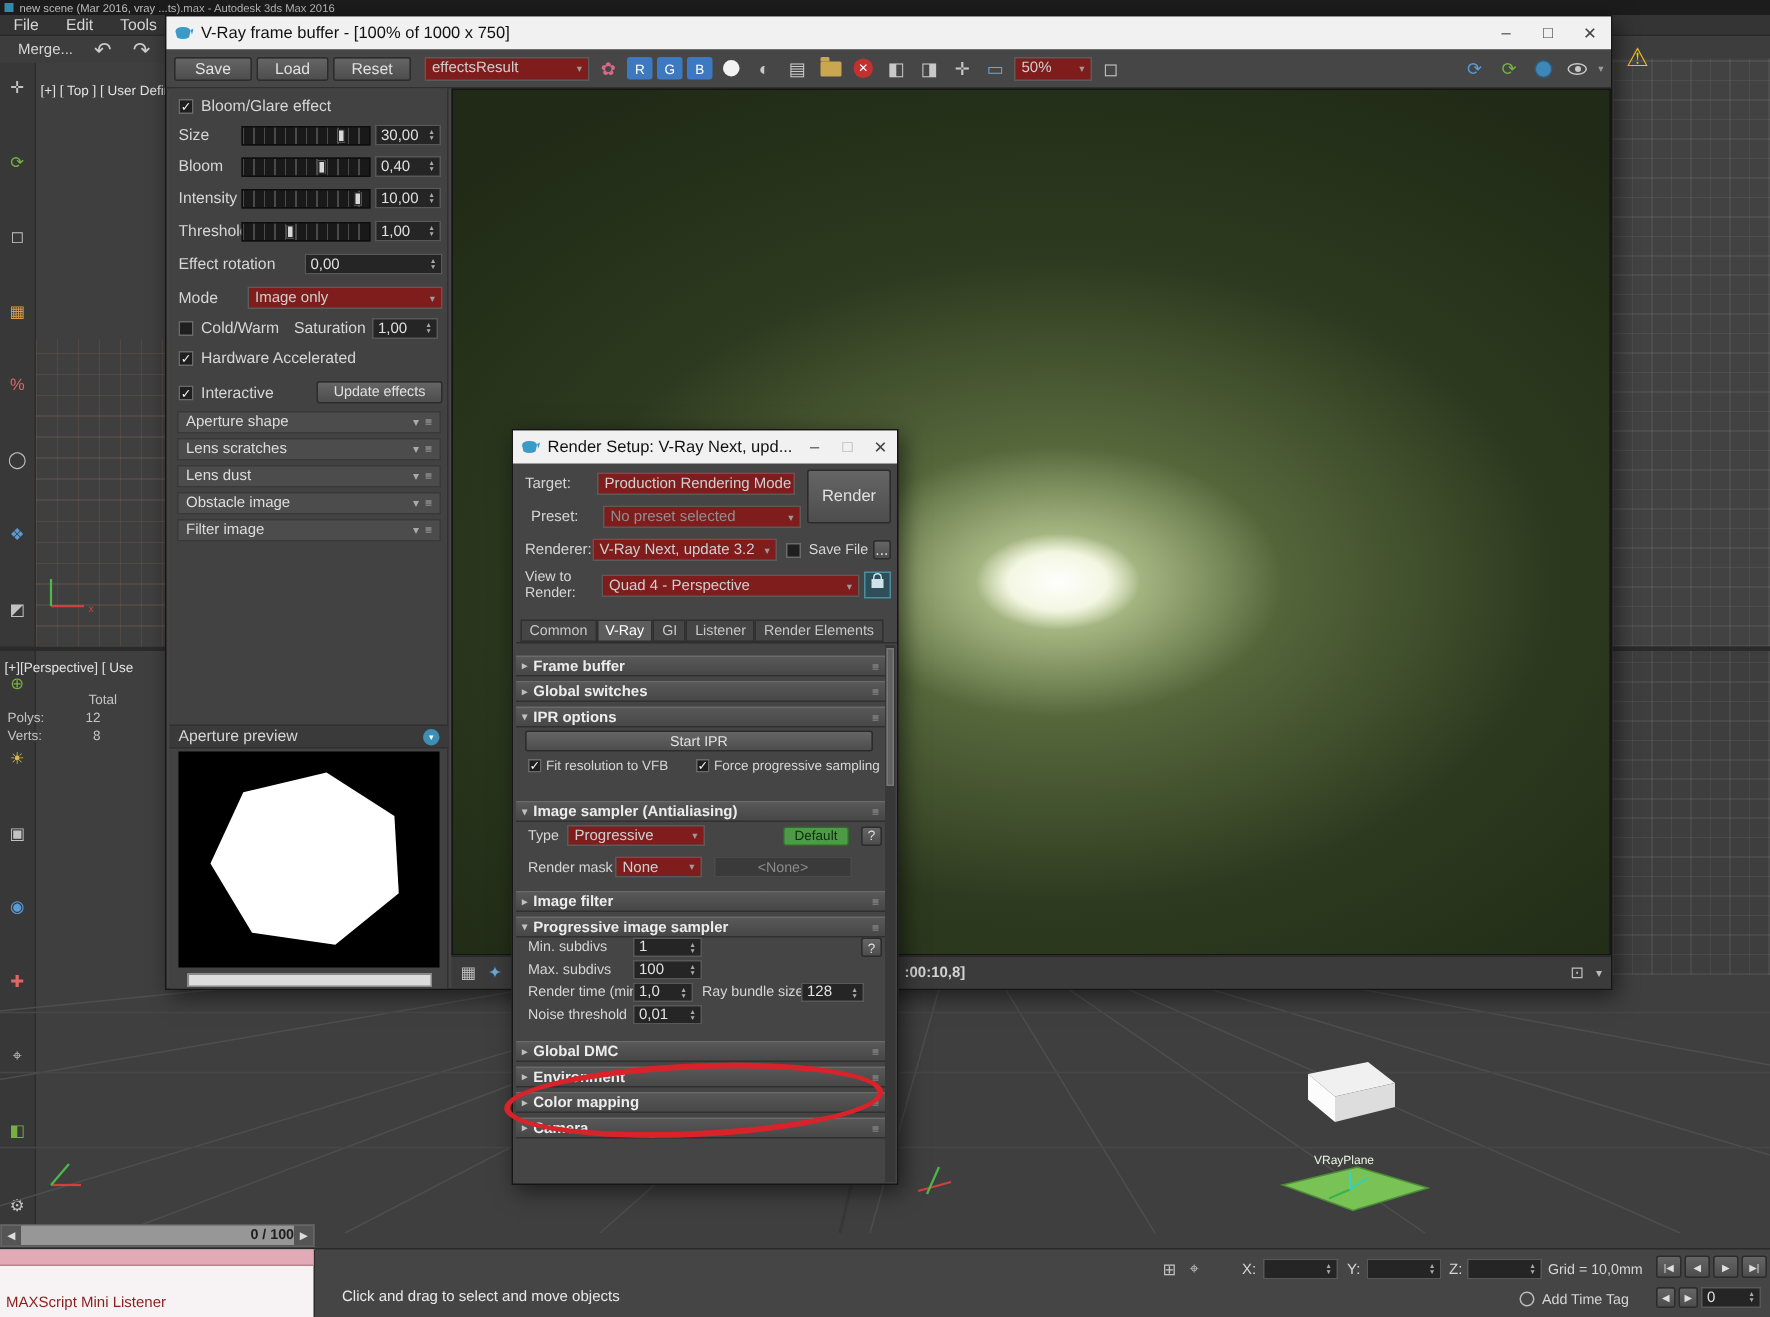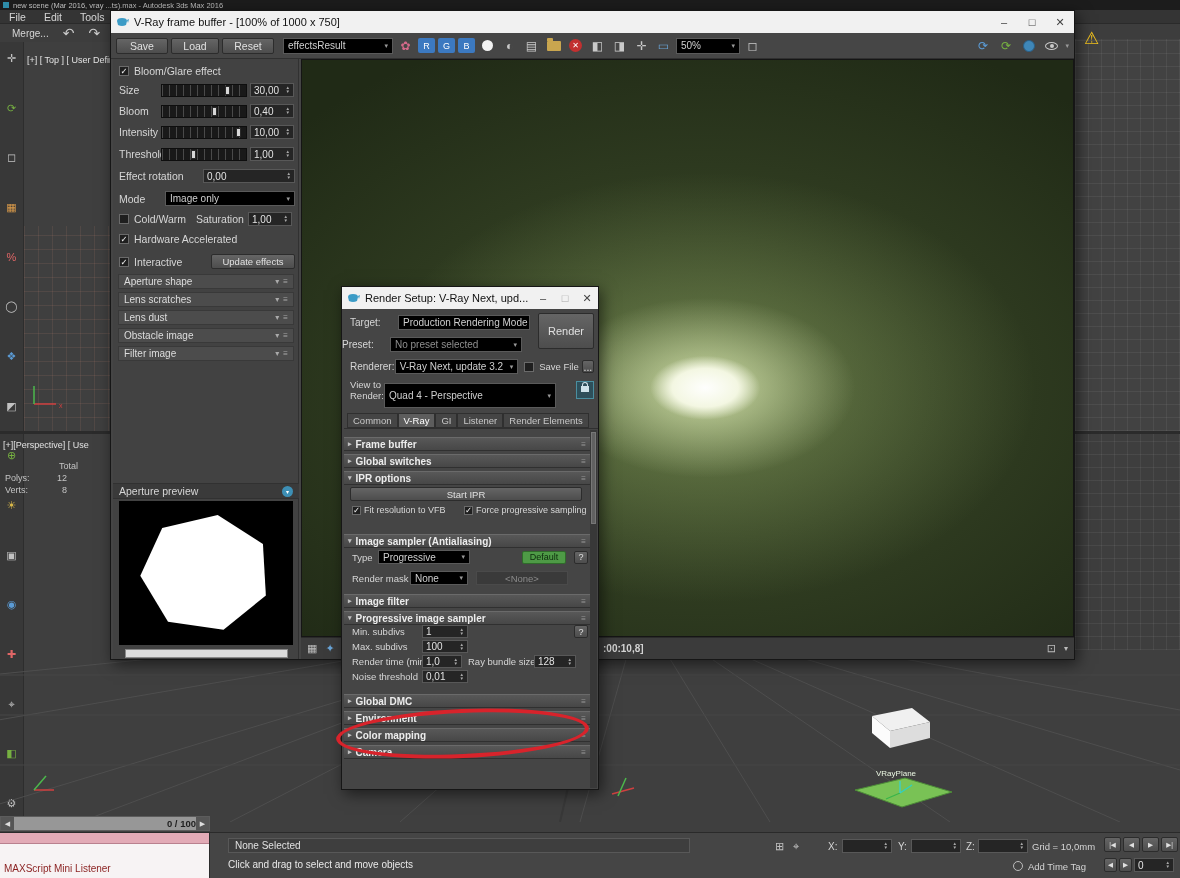--- a/index.html
+++ b/index.html
@@ -6,21 +6,21 @@
   body{margin:0;background:#222}
   #stage{position:relative;width:1180px;height:878px;overflow:hidden;background:#3f3f3f;
     font-family:"Liberation Sans",sans-serif;color:#d6d6d6;font-size:11px}
   .a{position:absolute}
   .flex{display:flex;align-items:center}
   .win{position:absolute;border:1px solid #161616;box-shadow:3px 4px 14px rgba(0,0,0,.55);background:#454545}
   .tb{height:22px;background:#f1f1f1;color:#111;display:flex;align-items:center;font-size:11px;padding-left:4px;white-space:nowrap;overflow:hidden}
   .wb{width:28px;height:21px;display:flex;align-items:center;justify-content:center;color:#444;font-size:11px}
   .btn{background:linear-gradient(#656565,#4d4d4d);border:1px solid #2c2c2c;border-radius:2px;color:#e0e0e0;
     display:flex;align-items:center;justify-content:center;font-size:10.5px;white-space:nowrap}
-  .combo{background:#000000;border:1px solid #5a5a5a;color:#cfcfcf;display:flex;align-items:center;font-size:10px;
+  .combo{background:#7f1d1d;border:1px solid #5a5a5a;color:#cfcfcf;display:flex;align-items:center;font-size:10px;
     padding:0 4px;overflow:hidden;white-space:nowrap}
   .combo::after{content:"▾";margin-left:auto;font-size:7px;color:#9a9a9a;padding-left:3px}
   .spin{background:#252525;border:1px solid #585858;color:#e2e2e2;font-size:10px;display:flex;align-items:center;
     padding:0 3px;white-space:nowrap}
   .sar{margin-left:auto;display:flex;flex-direction:column;line-height:4px;font-size:4.5px;color:#aaa;font-style:normal}
   .sar::before{content:"▲"}.sar::after{content:"▼"}
   .chk{width:10px;height:10px;min-width:10px;background:#1f1f1f;border:1px solid #6a6a6a;margin-right:5px;
     display:inline-flex;align-items:center;justify-content:center;font-size:8.5px;color:#efefef}
   .chk.on::after{content:"✓"}
   .lbl{white-space:nowrap}
@@ -187,21 +187,21 @@
       <span class="ticon">
           <span class="folder"></span>
         </span>
       <span class="ticon">
           <span class="redc">✕</span>
         </span>
       <span class="ticon">◧</span>
       <span class="ticon">◨</span>
       <span class="ticon">✛</span>
       <span class="ticon" style="color:#6aa5d8">▭</span>
-      <span class="combo" style="width:64px;height:16px">50%</span>
+      <span class="combo" style="width:52px;height:16px">50%</span>
       <span class="ticon">◻</span>
       <span style="margin-left:auto;display:flex;gap:4px;align-items:center">
         <span class="ticon" style="color:#5b9bd5">⟳</span>
         <span class="ticon" style="color:#76b041">⟳</span>
         <span class="ticon">
             <span class="globe"></span>
           </span>
         <span class="ticon">
             <span class="eye"></span>
           </span>
@@ -361,33 +361,33 @@
         <span class="wb" style="width:22px;color:#aaa">□</span>
         <span class="wb" style="width:22px">✕</span>
       </span>
     </div>
 
     <div class="a flex" style="left:8px;top:28px;width:180px">
       <span class="lbl" style="width:48px">Target:</span>
       <span class="combo" style="width:132px;height:15px">Production Rendering Mode</span>
     </div>
     <span class="btn a" style="left:196px;top:26px;width:56px;height:36px;font-size:11px">Render</span>
-    <div class="a flex" style="left:0;top:50px;width:204px">
+    <div class="a flex" style="left:12px;top:50px;width:204px">
       <span class="lbl" style="width:48px">Preset:</span>
       <span class="combo" style="width:132px;height:15px;color:#8f8f8f">No preset selected</span>
     </div>
     <div class="a flex" style="left:8px;top:72px;width:244px">
       <span class="lbl" style="width:48px">Renderer:</span>
       <span class="combo" style="width:132px;height:15px">V-Ray Next, update 3.2</span>
       <span class="chk" style="margin-left:6px"></span>
       <span class="lbl s95">Save File</span>
       <span class="btn" style="width:13px;height:13px;margin-left:3px">...</span>
     </div>
     <div class="a" style="left:8px;top:92px;width:46px;font-size:9.5px;line-height:11px">View to Render:</div>
-    <span class="combo a" style="left:42px;top:96px;width:172px;height:25px">Quad 4 - Perspective</span>
+    <span class="combo a" style="left:59px;top:96px;width:172px;height:15px">Quad 4 - Perspective</span>
     <span class="a" style="left:234px;top:94px;width:18px;height:18px;background:#2e4f5a;border:1px solid #4a8fa0;display:flex;align-items:flex-start;justify-content:center">
         <span class="lockic"></span>
       </span>
 
     <div class="a flex" style="left:5px;top:126px">
       <span class="tab">Common</span>
       <span class="tab on">V-Ray</span>
       <span class="tab">GI</span>
       <span class="tab">Listener</span>
       <span class="tab">Render Elements</span>
@@ -514,21 +514,20 @@
     <span style="width:13px;height:13px;background:#555;color:#ddd;display:flex;align-items:center;justify-content:center;font-size:7px">▶</span>
   </div>
 
   <div class="a" style="left:0;top:832px;width:1180px;height:46px;background:#454545;border-top:1px solid #2a2a2a;z-index:5">
 
     <div class="a" style="left:0;top:0;width:210px;height:46px;background:#f7f3f4;border-right:1px solid #2c2c2c">
       <div style="height:11px;background:#e2aab6;border-bottom:1px solid #b9808e"></div>
       <div style="position:absolute;left:4px;bottom:5px;font-family:Liberation Sans, sans-serif;font-size:10px;color:#8a1f1f">MAXScript Mini Listener</div>
     </div>
 
-    <div class="a flex" style="left:228px;top:5px;width:462px;height:15px;background:#3e3e3e;border:1px solid #585858;padding:0 6px;font-size:10px;color:#e0e0e0">None Selected</div>
     <div class="a" style="left:228px;top:26px;font-size:10px;color:#e8e8e8">Click and drag to select and move objects</div>
 
     <span class="a" style="left:775px;top:7px;font-size:11px;color:#c0c0c0">⊞</span>
     <span class="a" style="left:793px;top:7px;font-size:11px;color:#c0c0c0">⌖</span>
 
     <span class="a" style="left:828px;top:8px;font-size:10px">X:</span>
     <span class="spin a" style="left:842px;top:6px;width:50px;height:14px">
         <i class="sar"></i>
       </span>
     <span class="a" style="left:898px;top:8px;font-size:10px">Y:</span>

